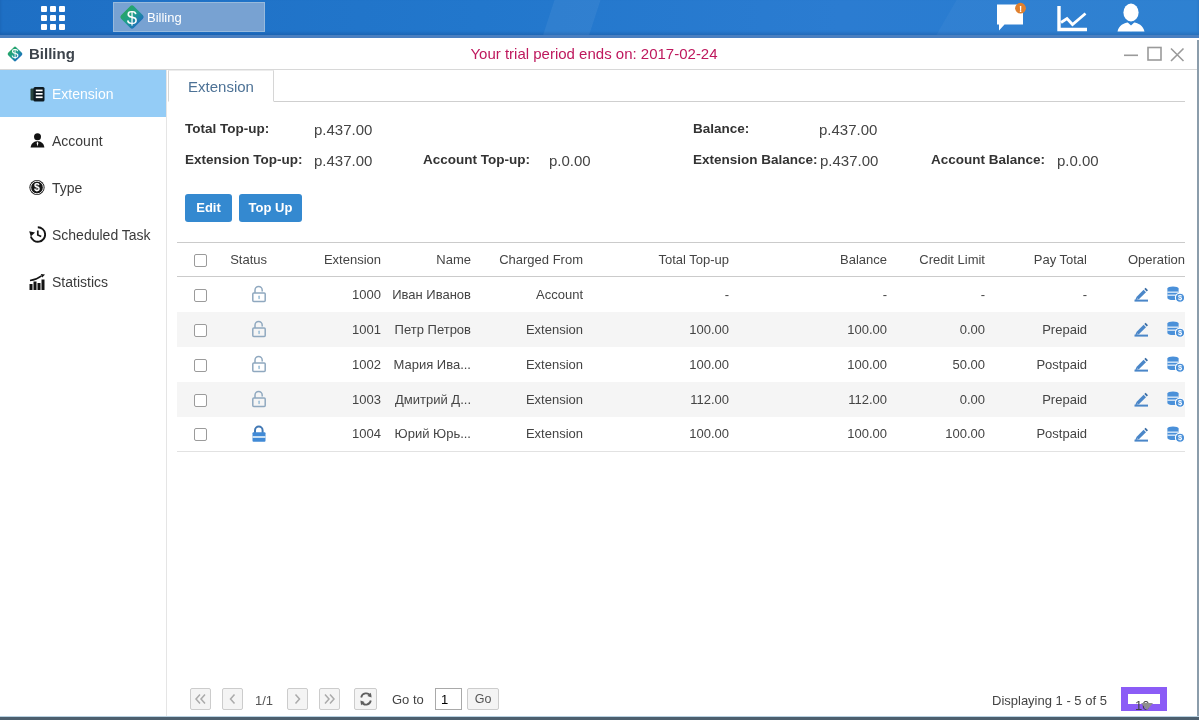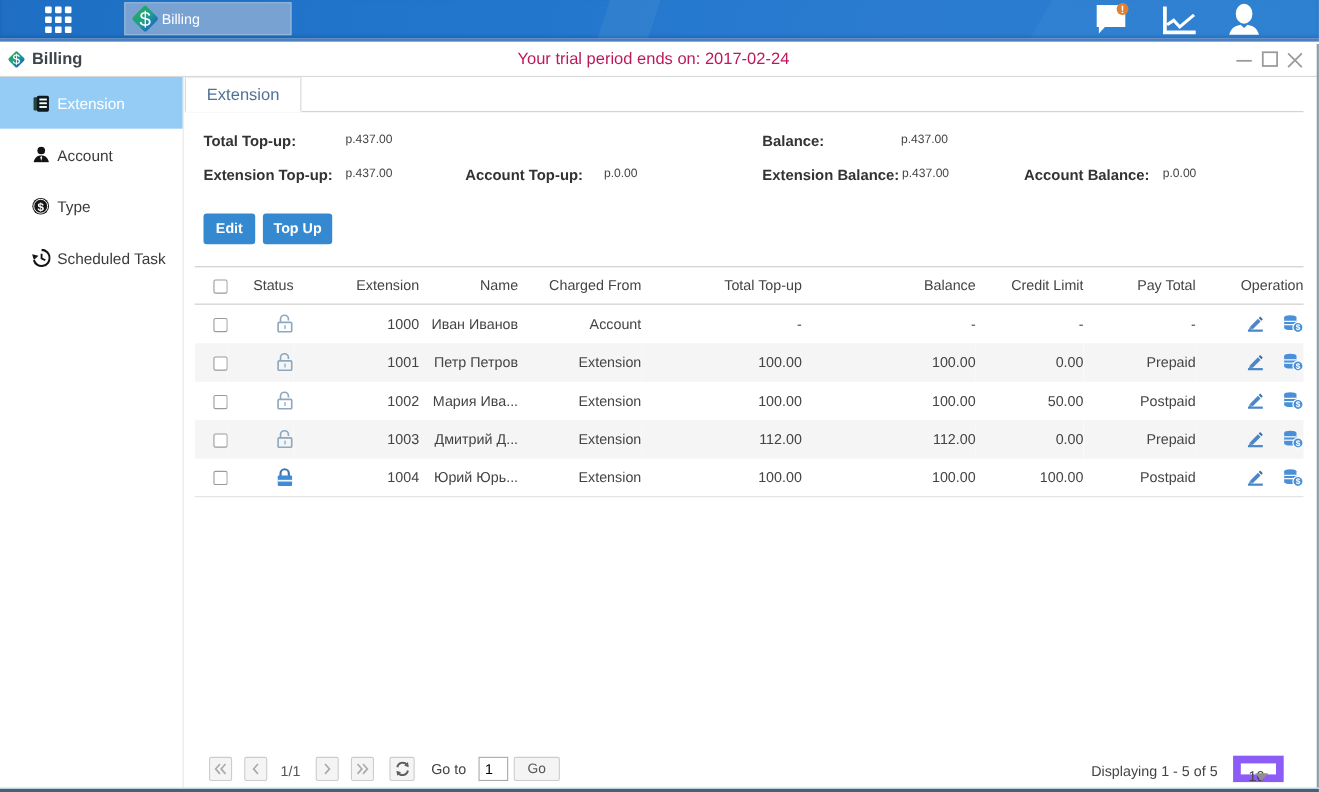--- a/index.html
+++ b/index.html
@@ -27,21 +27,21 @@
 .mitem { position:relative; height:47px; display:flex; align-items:center; font-size:14px; color:#3b3b3b; }
 .mitem svg, .mitem .micon { position:absolute; left:29px; }
 .mitem .mtxt { position:absolute; left:52px; }
 .mitem.sel { background:#94ccf6; color:#fff; }
 #content { position:absolute; left:168px; top:70px; width:1031px; height:646px; }
 #tabbar { position:absolute; left:0; top:0; width:1017px; height:32px; border-bottom:1px solid #cfcfcf; }
 #tab { position:absolute; left:0; top:0; width:106px; height:32px; background:#fff;
   border:1px solid #d6d6d6; border-bottom:1px solid #fff; border-top-color:#ececec;
   text-align:center; line-height:31px; font-size:15px; color:#4d7296; }
 .lbl { position:absolute; font-size:13.5px; font-weight:bold; color:#333; white-space:nowrap; }
-.val { position:absolute; font-size:11px; color:#444; white-space:nowrap; }
+.val { position:absolute; font-size:15px; color:#444; white-space:nowrap; }
 .btn { position:absolute; top:124px; height:28px; background:#3489d0; color:#fff; font-weight:bold;
   font-size:13px; text-align:center; line-height:28px; border-radius:3px; }
 table { border-collapse:collapse; table-layout:fixed; position:absolute; left:9px; top:172px; width:1008px;
   font-size:13px; color:#444; }
 thead tr { height:34px; border-top:1px solid #cbcbcb; border-bottom:1px solid #cbcbcb; }
 tbody tr { height:35px; }
 tbody tr:nth-child(even) { background:#f5f5f5; }
 tbody tr.last { border-bottom:1px solid #e2e2e2; }
 th { font-weight:normal; color:#444; }
 td, th { text-align:right; overflow:hidden; white-space:nowrap; }
@@ -142,20 +142,31 @@
     <span class="mtxt">Type</span>
     </div>
   <div class="mitem">
     <svg width="17" height="17" viewBox="0 0 17 17" style="position:absolute;left:29px">
       <path d="M8.8 1.2 a7.3 7.3 0 1 1 -7 9.3" stroke="#151515" stroke-width="1.9" fill="none"></path>
       <path d="M0.2 5.2 L1.8 10.4 L6 6.6 Z" fill="#151515"></path>
       <path d="M8.8 4.6 V8.9 L12.2 10.6" stroke="#151515" stroke-width="1.7" fill="none"></path>
     </svg>
     <span class="mtxt">Scheduled Task</span>
     </div>
+  <div class="mitem">
+    <svg width="17" height="16" viewBox="0 0 17 16" style="position:absolute;left:29px">
+      <rect x="0.5" y="10" width="3" height="6" fill="#131313"></rect>
+      <rect x="4.5" y="7.5" width="3" height="8.5" fill="#131313"></rect>
+      <rect x="8.5" y="9" width="3" height="7" fill="#131313"></rect>
+      <rect x="12.5" y="5.5" width="3" height="10.5" fill="#131313"></rect>
+      <path d="M1 6.5 C5 6 9 4.5 12.5 1.8" stroke="#131313" stroke-width="1.5" fill="none"></path>
+      <path d="M11.8 0 L16 0.5 L13.2 3.6 Z" fill="#131313"></path>
+    </svg>
+    <span class="mtxt">Statistics</span>
+    </div>
 </div>
 <div id="content">
   <div id="tabbar">
       <div id="tab">Extension</div>
     </div>
   <div class="lbl" style="left:17px;top:51px">Total Top-up:</div>
   <div class="val" style="left:146px;top:51px">p.437.00</div>
   <div class="lbl" style="left:525px;top:51px">Balance:</div>
   <div class="val" style="left:651px;top:51px">p.437.00</div>
   <div class="lbl" style="left:17px;top:82px">Extension Top-up:</div>
@@ -353,21 +364,21 @@
           <path d="M2 1.5 L6 6 L2 10.5 M7 1.5 L11 6 L7 10.5" stroke="#aaaaaa" stroke-width="1.5" fill="none"></path>
         </svg></div>
     <div class="pbtn" style="left:186px;width:23px"><svg width="14" height="14" viewBox="0 0 14 14" style="margin-top:3px">
       <path d="M2.2 5.5 A5 5 0 0 1 11.5 4" stroke="#5f5f5f" stroke-width="1.8" fill="none"></path>
       <polygon points="11.9,0.8 12.6,5.4 8.4,4.0" fill="#5f5f5f"></polygon>
       <path d="M11.8 8.5 A5 5 0 0 1 2.5 10" stroke="#5f5f5f" stroke-width="1.8" fill="none"></path>
       <polygon points="2.1,13.2 1.4,8.6 5.6,10" fill="#5f5f5f"></polygon>
     </svg></div>
     <span style="position:absolute;left:224px;top:6px;color:#444">Go to</span>
     <input style="position: absolute; left: 267px; top: 2px; width: 27px; height: 22px; border: 1px solid rgb(169, 169, 169); font-size: 13px; padding-left: 5px; font-family: &quot;Liberation Sans&quot;, sans-serif;" value="1">
-    <div class="pbtn" style="left:299px;width:42px;color:#555;font-size:12.5px;line-height:21px">Go</div>
+    <div class="pbtn" style="left:299px;width:32px;color:#555;font-size:12.5px;line-height:21px">Go</div>
     <span style="position:absolute;left:824px;top:7px;color:#444">Displaying 1 - 5 of 5</span>
     <div style="position:absolute;left:953px;top:1px;width:46px;height:24px;border:7px solid #8b5cf6;background:#fff">
       <span style="position:absolute;left:7px;top:4px;color:#444">10</span>
       <span style="position:absolute;right:7px;top:9px;width:0;height:0;border-left:6px solid transparent;border-right:6px solid transparent;border-top:7px solid #8f8f8f"></span>
     </div>
   </div>
 </div>
 <div id="rightedge"></div>
 <div id="bottomedge"></div>
 

